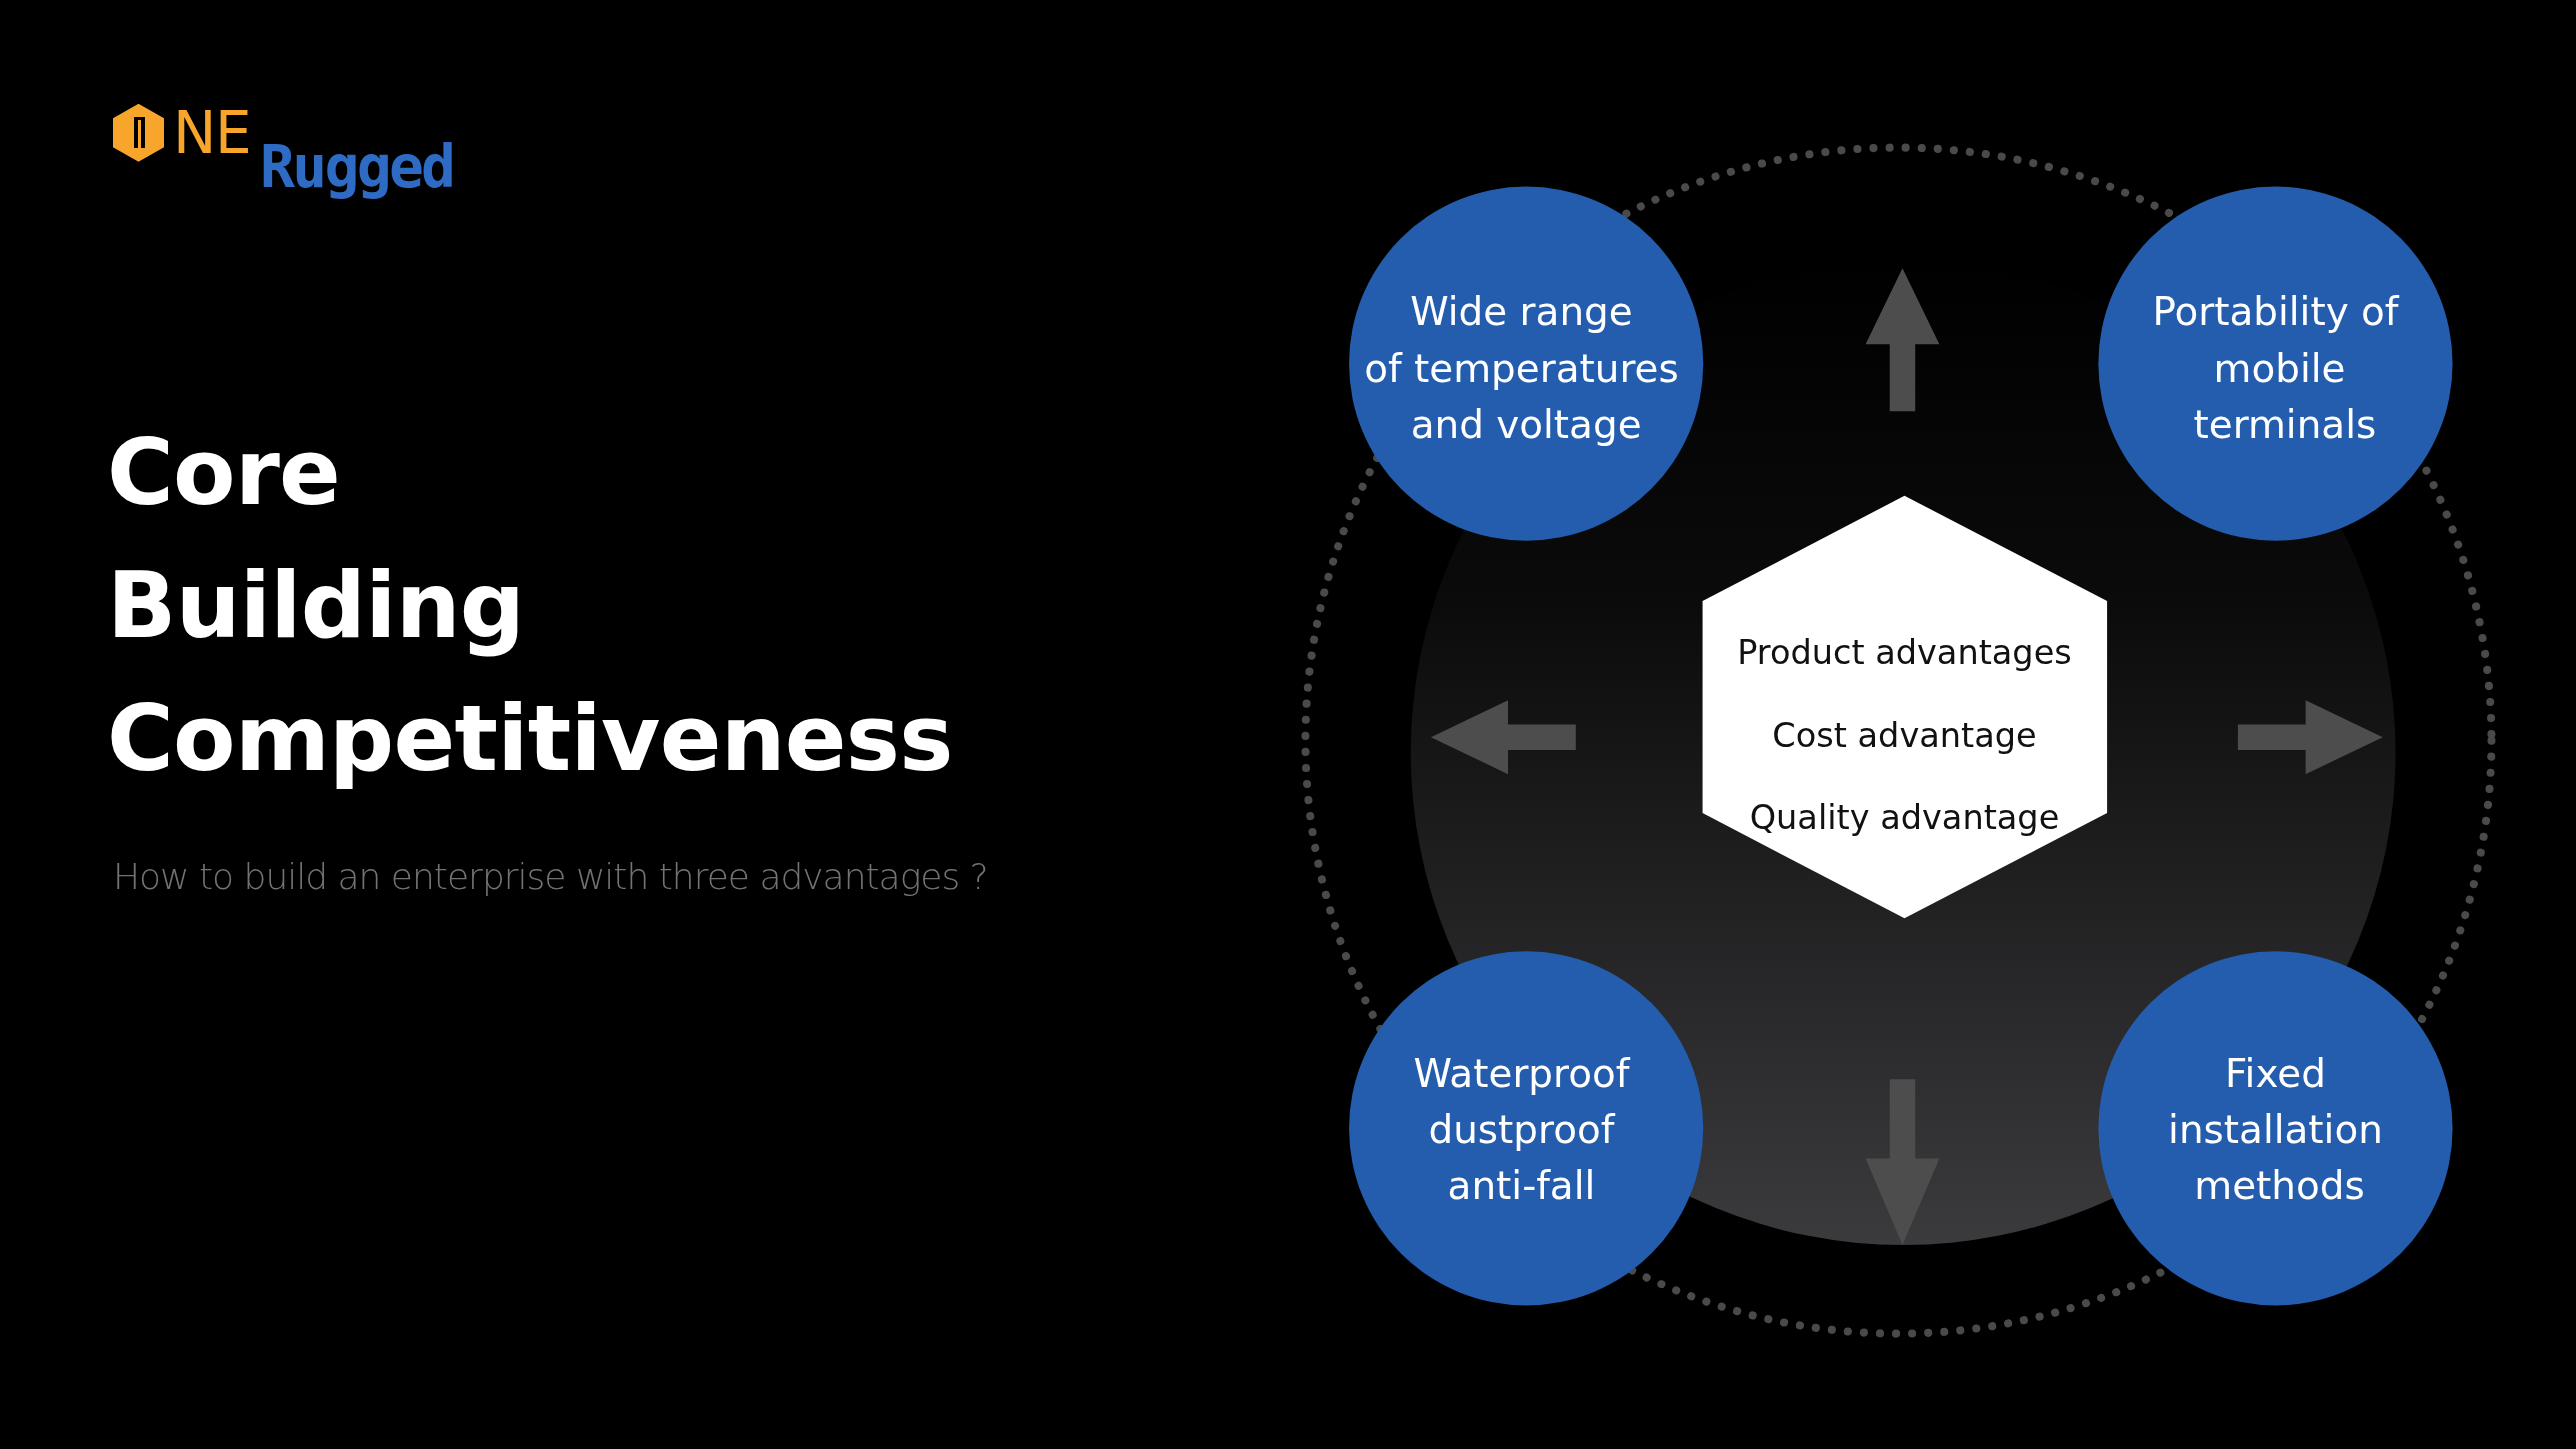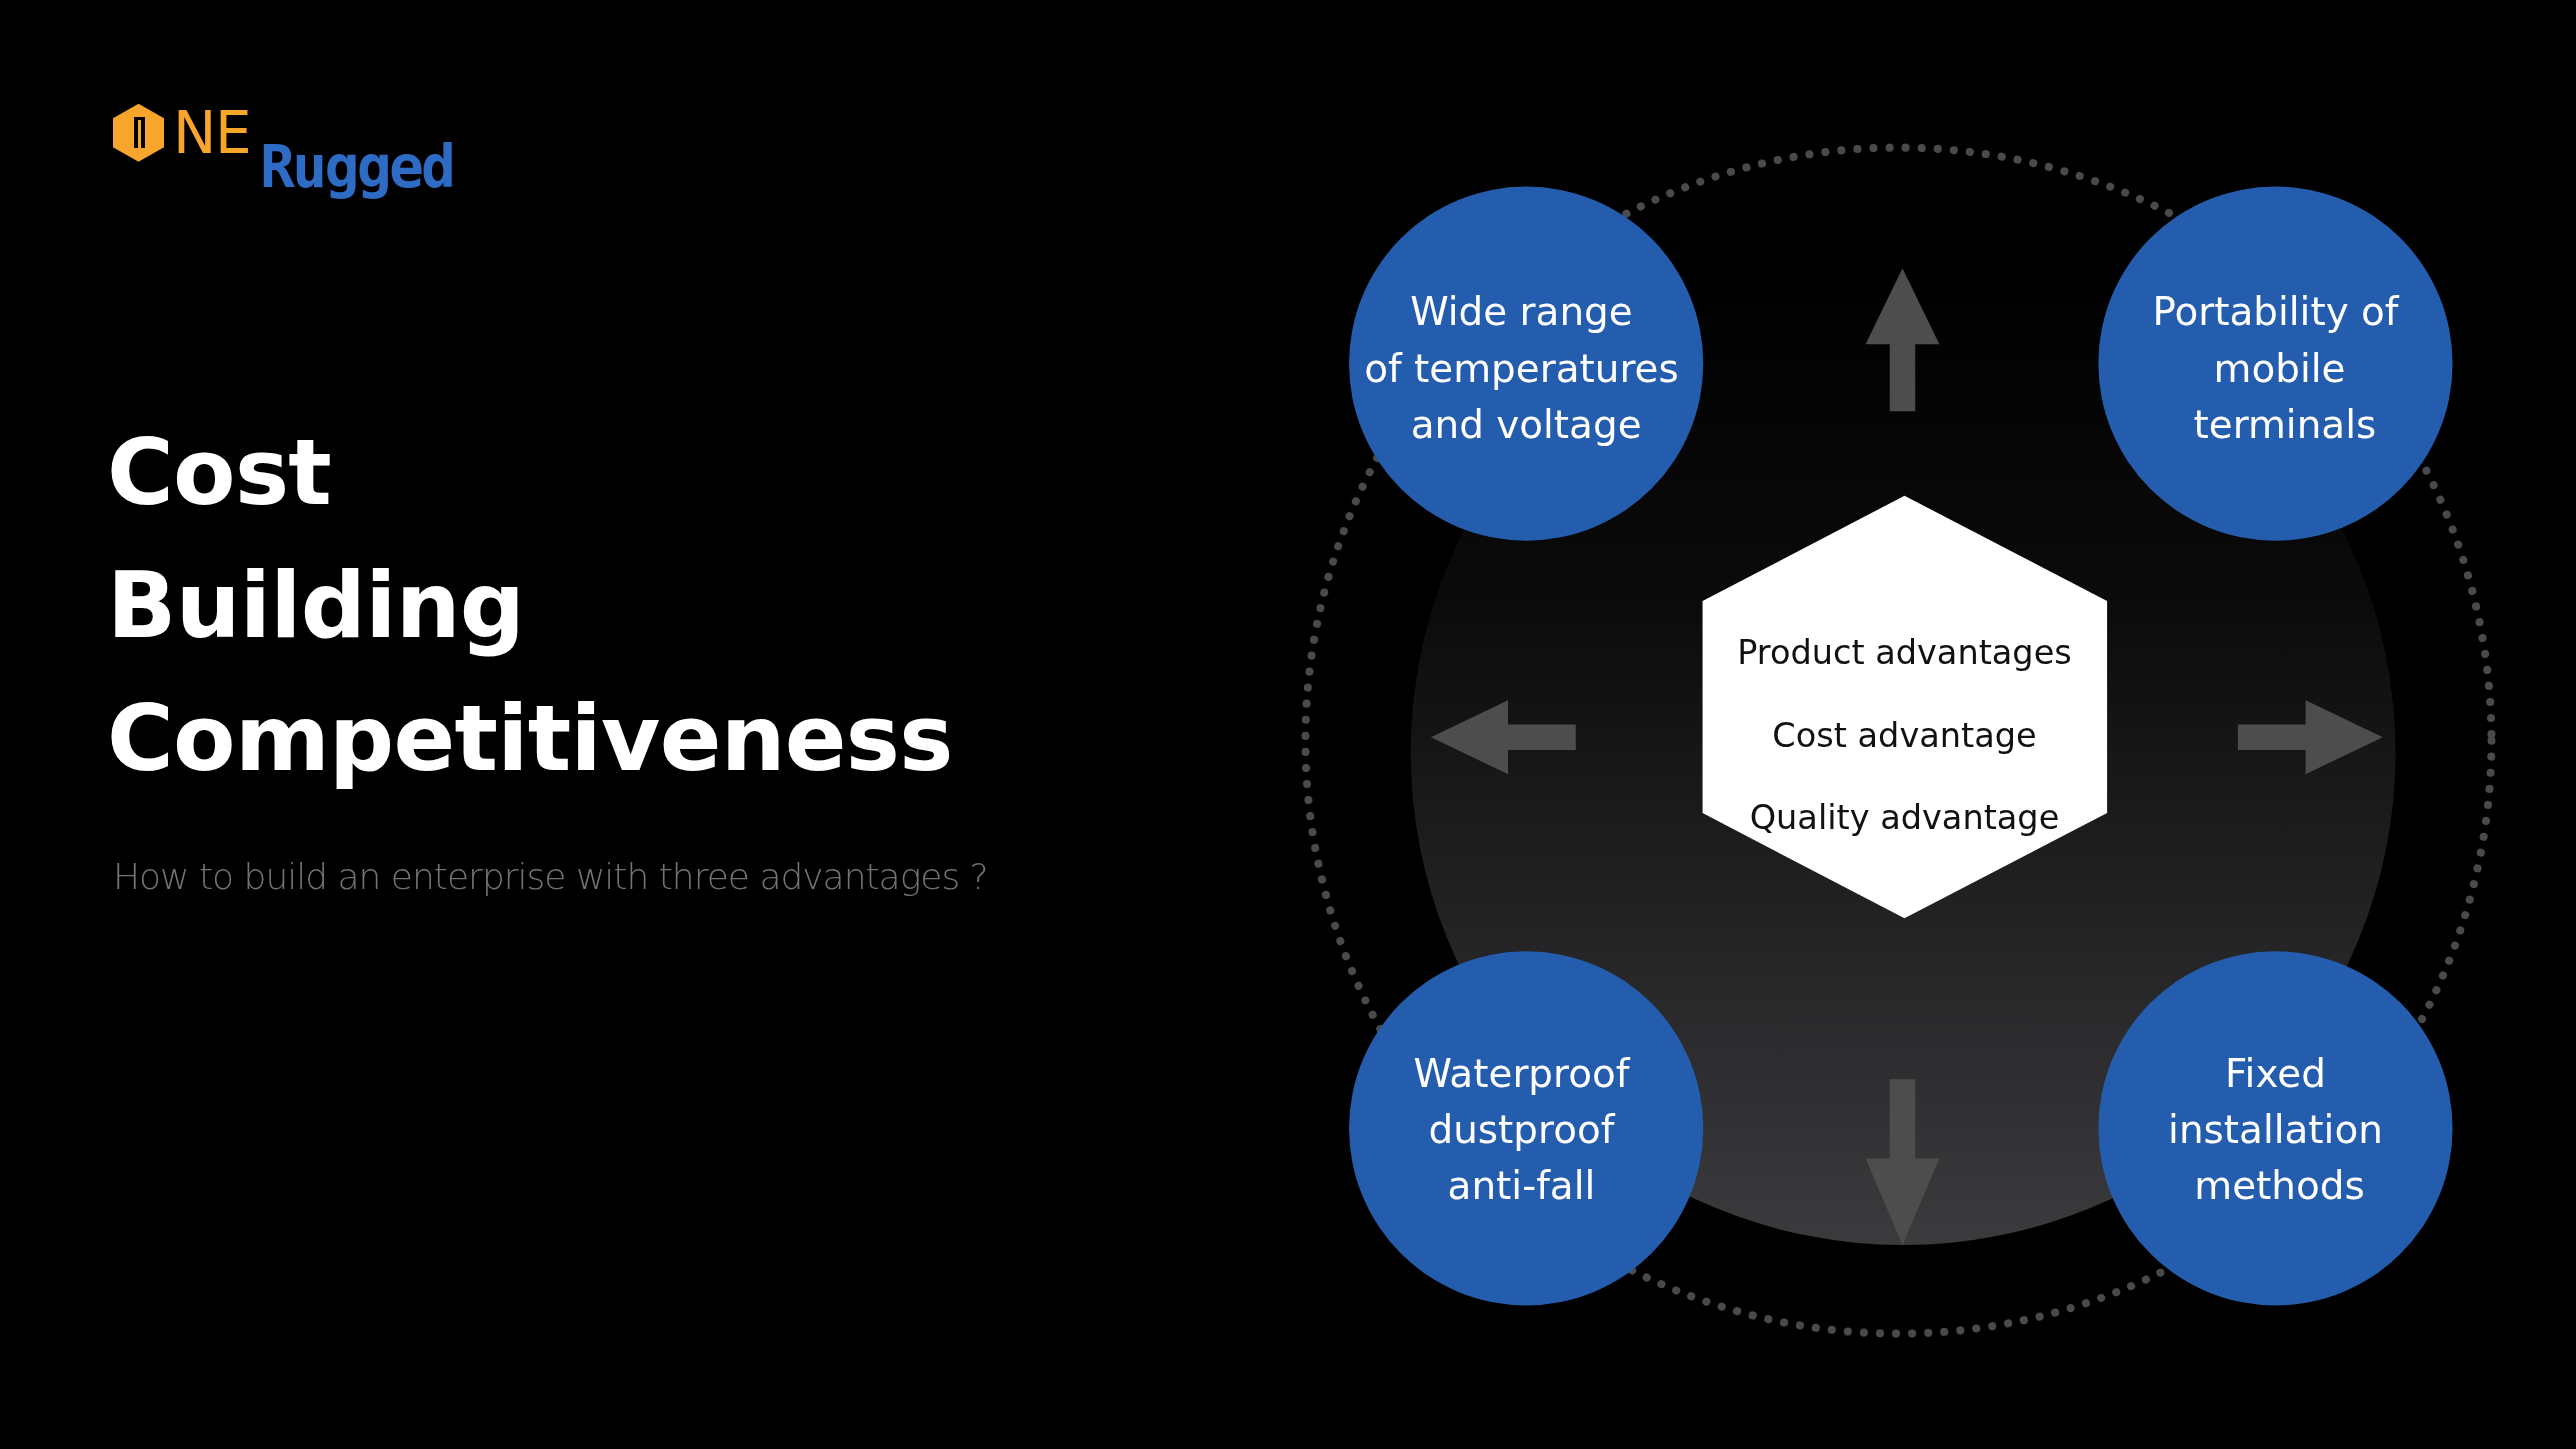--- a/index.html
+++ b/index.html
@@ -30,21 +30,21 @@
   <div class="abs logo-hex">
     <div class="bar3"></div>
       <div class="bar1"></div>
       <div class="bar2"></div>
   </div>
   <div class="abs logo-ne">NE</div>
   <div class="abs logo-rugged">Rugged</div>
 </div>
 
 <div class="abs title">
-  <div>Cost</div>
+  <div>Core</div>
   <div>Building</div>
   <div>Competitiveness</div>
 </div>
 <div class="abs subtitle">How to build an enterprise with three advantages ?</div>
 
 <svg class="diagram" viewBox="0 0 3840 2160">
   <defs>
     <linearGradient id="discGrad" x1="0" y1="0" x2="0" y2="1">
       <stop offset="0" stop-color="#000000"></stop>
       <stop offset="0.35" stop-color="#0b0b0b"></stop>

